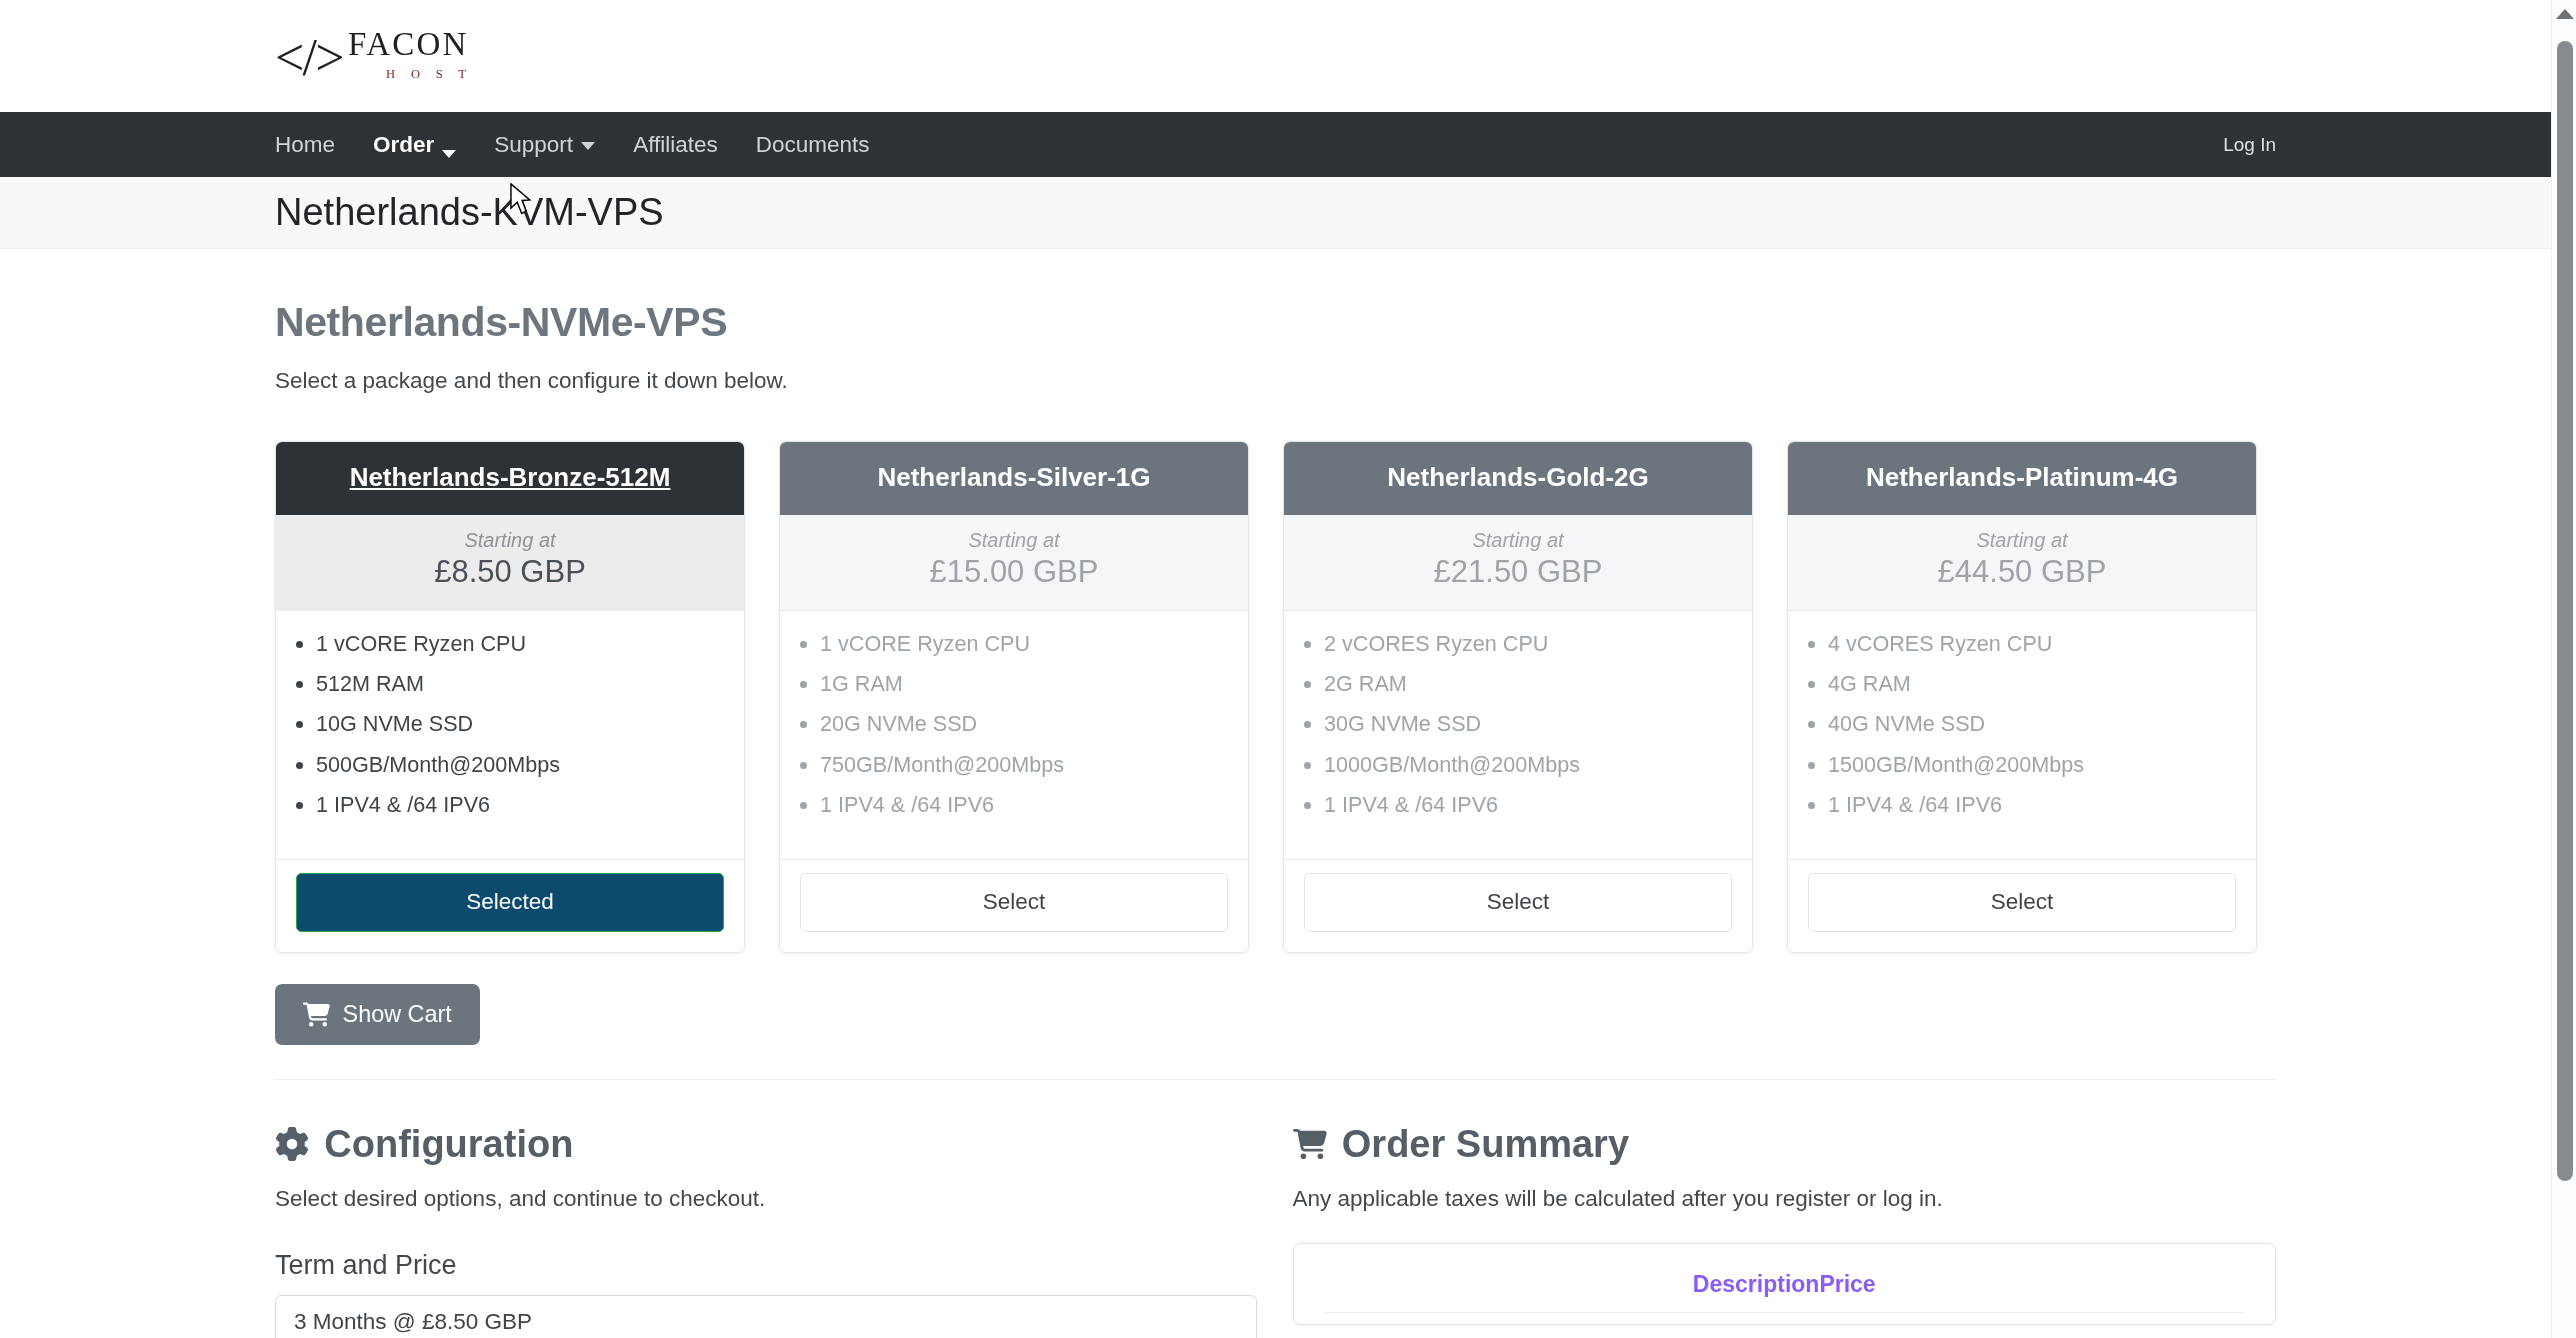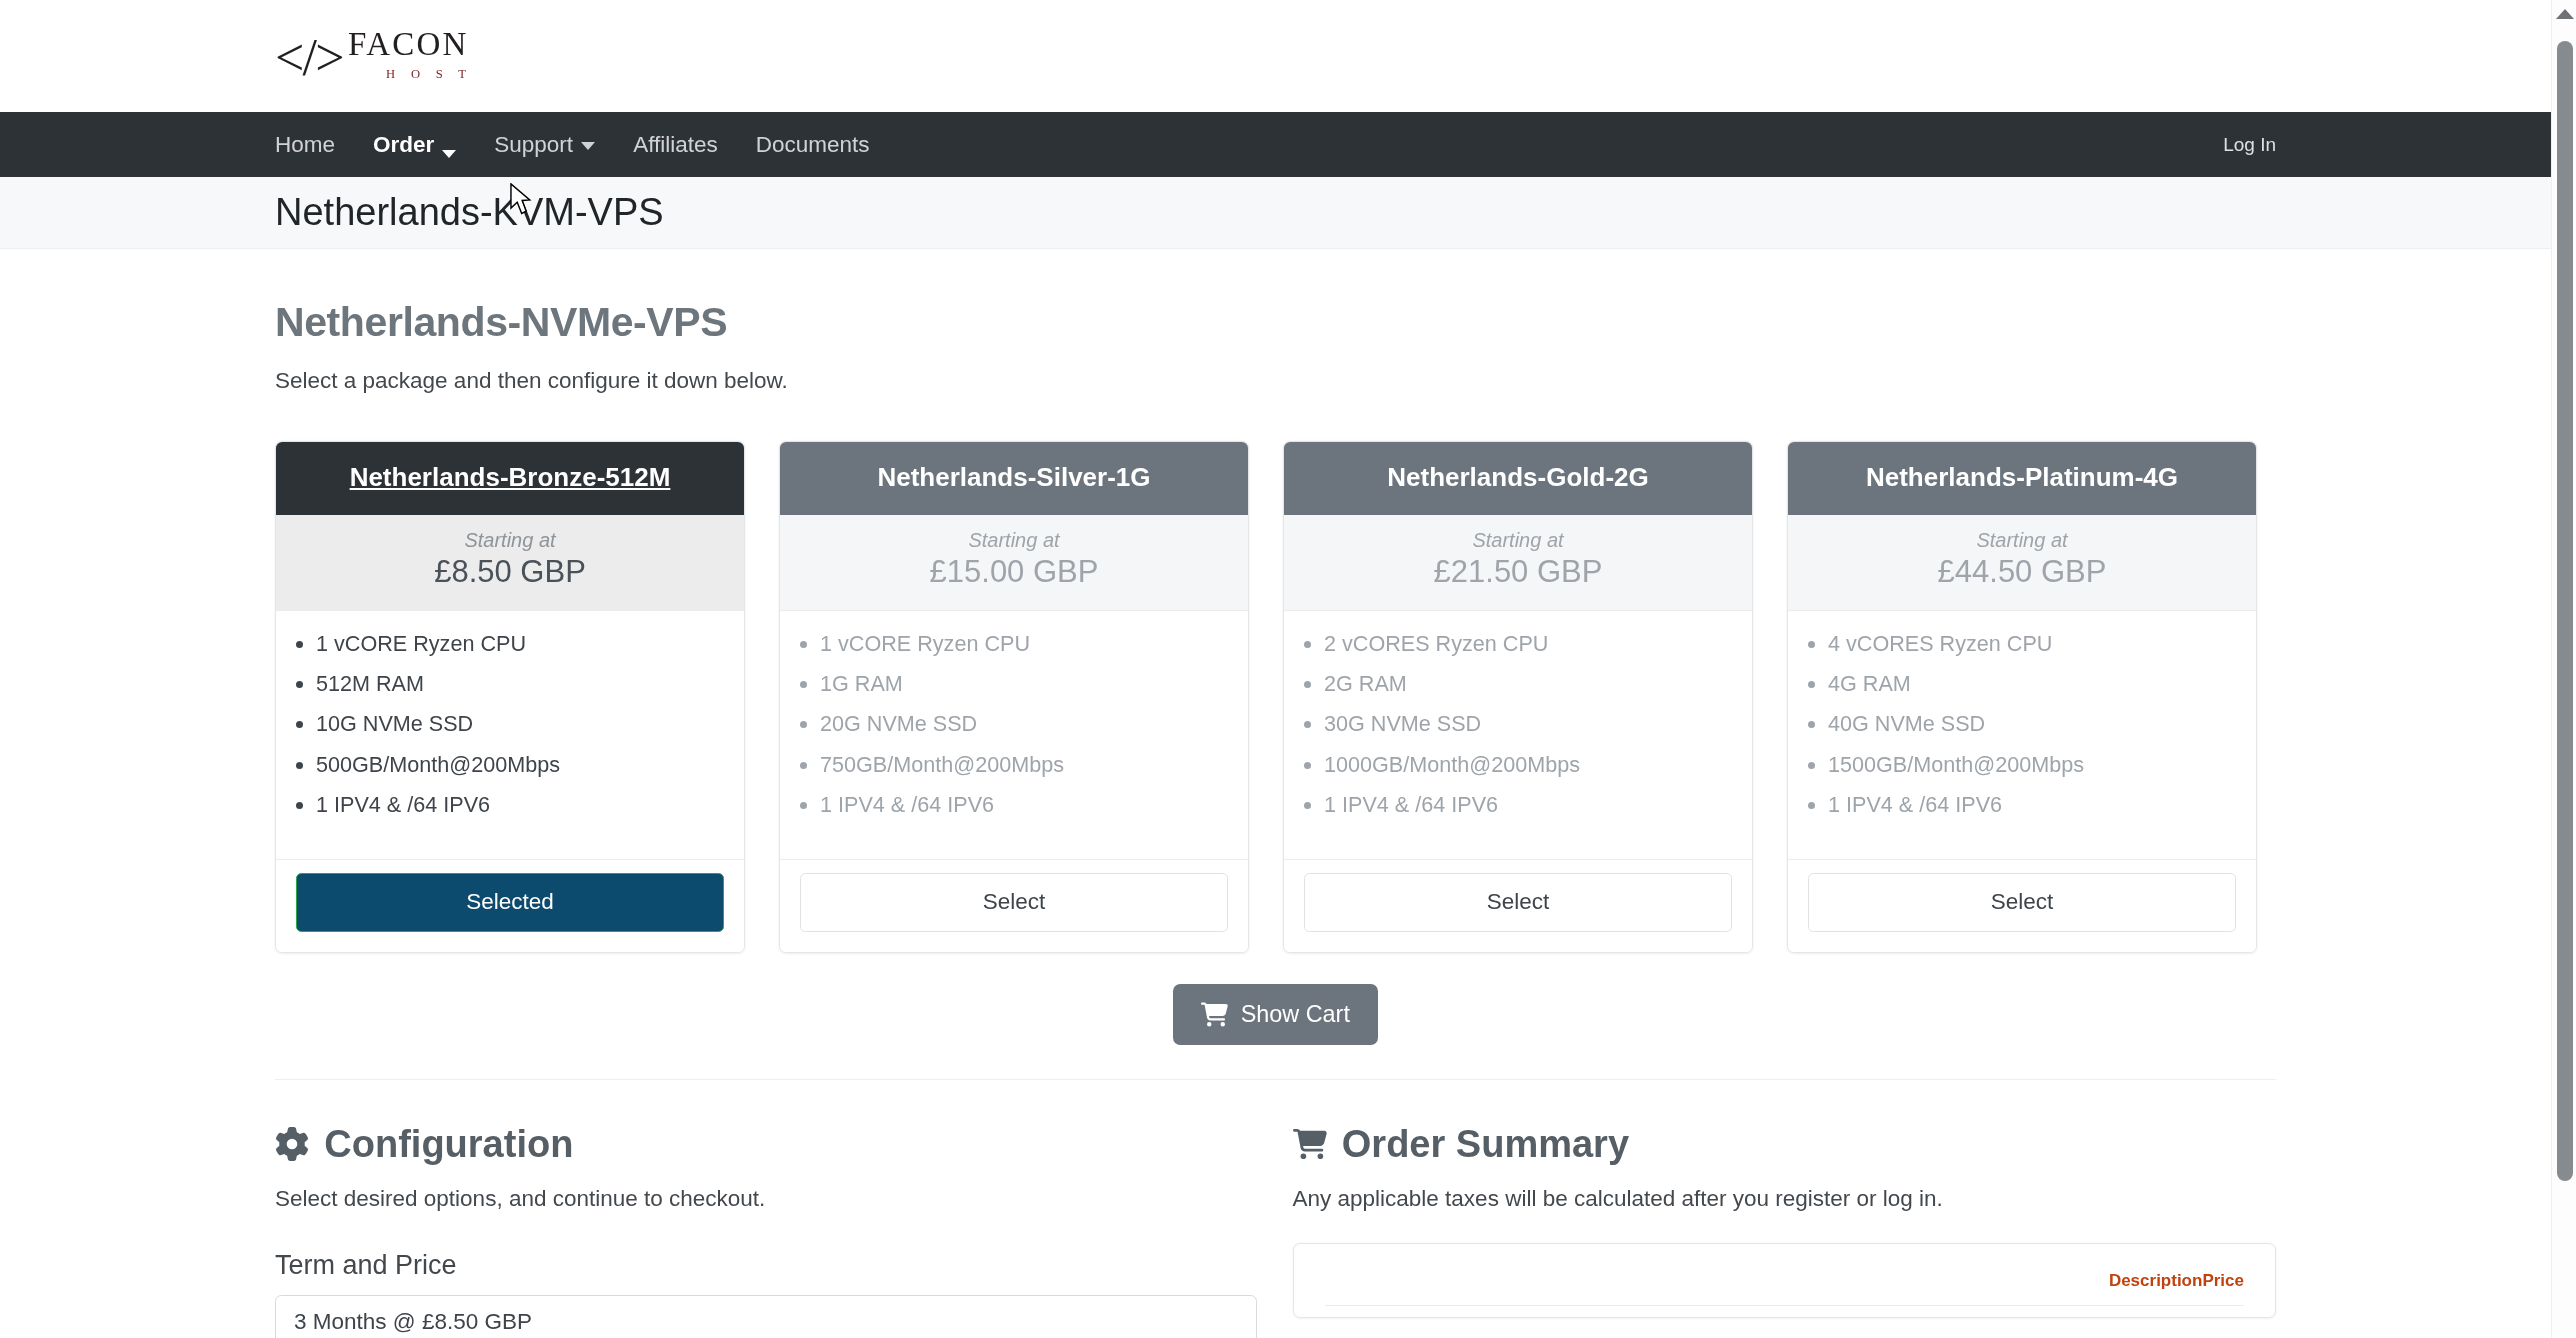--- a/index.html
+++ b/index.html
@@ -75,21 +75,21 @@
   .card.selected .card-feats li { color: #3e444a; }
   .card-foot { border-top: 0.9px solid #e9ebec; padding: 12.6px 20px 20px; background:#fff; }
   .btn-select {
     width: 100%; display: block; text-align: center; font-size: 22.5px; padding: 15.3px 5.4px;
     border-radius: 5.4px; border: 0.9px solid #dfe2e5; background: #ffffff; color: #3e444a; cursor: pointer;
     font-family: "Liberation Sans", sans-serif;
   }
   .btn-select.is-selected { background: #0c4a6e; border-color: #28a745; color: #ffffff; }
 
   
-  .cart-row { display: flex; justify-content: center; margin-top: 31px; }
+  .cart-row { display: flex; justify-content: flex-start; margin-top: 31px; }
   .btn-cart {
     background: #6c757d; color: #fff; font-size: 23.4px; border: none; border-radius: 7.2px;
     padding: 17px 28px; display: flex; align-items: center; gap: 12.6px; cursor: pointer;
     font-family: "Liberation Sans", sans-serif;
   }
 
   .divider { border-top: 0.9px solid #eceef0; margin-top: 34px; }
 
   
   .lower { display: flex; gap: 36px; padding-top: 43px; }
@@ -99,21 +99,21 @@
   .sec-sub { font-size: 22.5px; color: #43484d; margin-top: 20px; }
   .sub-head { font-size: 27px; color: #43484d; margin-top: 38px; }
   .select-box {
     margin-top: 14.4px; height: 56px; border: 0.9px solid #d6dadd; border-radius: 6.3px; background: #fff;
     padding: 12.6px 18px; font-size: 22.5px; color: #3e444a; overflow: hidden; white-space: nowrap;
   }
   .summary-card {
     margin-top: 31px; border: 0.9px solid #e3e5e7; border-radius: 7.2px; background: #fff;
     box-shadow: 0 0.9px 2.7px rgba(0,0,0,.05); padding: 27px 31px 10.8px; overflow: hidden;
   }
-  .summary-thead { display: flex; justify-content: flex-end; font-size: 17px; font-weight: bold; color: #c2410c; padding-bottom: 14.4px; }
+  .summary-thead { display: flex; justify-content: center; font-size: 23px; font-weight: bold; color: #8b5cf6; padding-bottom: 14.4px; }
   .summary-rule { border-top: 1.8px solid #e9ebec; }
 
   .gear-ico, .cart-ico { display: inline-block; width: 34px; height: 34px; fill: #565e66; }
 
   
   .cursor { position: absolute; left: 510px; top: 183px; width: 23.4px; height: 34px; pointer-events:none; }
 
   
   .scrollbar { position: absolute; right: 0; top: 0; width: 25px; height: 1338px; background: #fdfdfd; border-left: 0.9px solid #efefef;}
   .sb-up {

